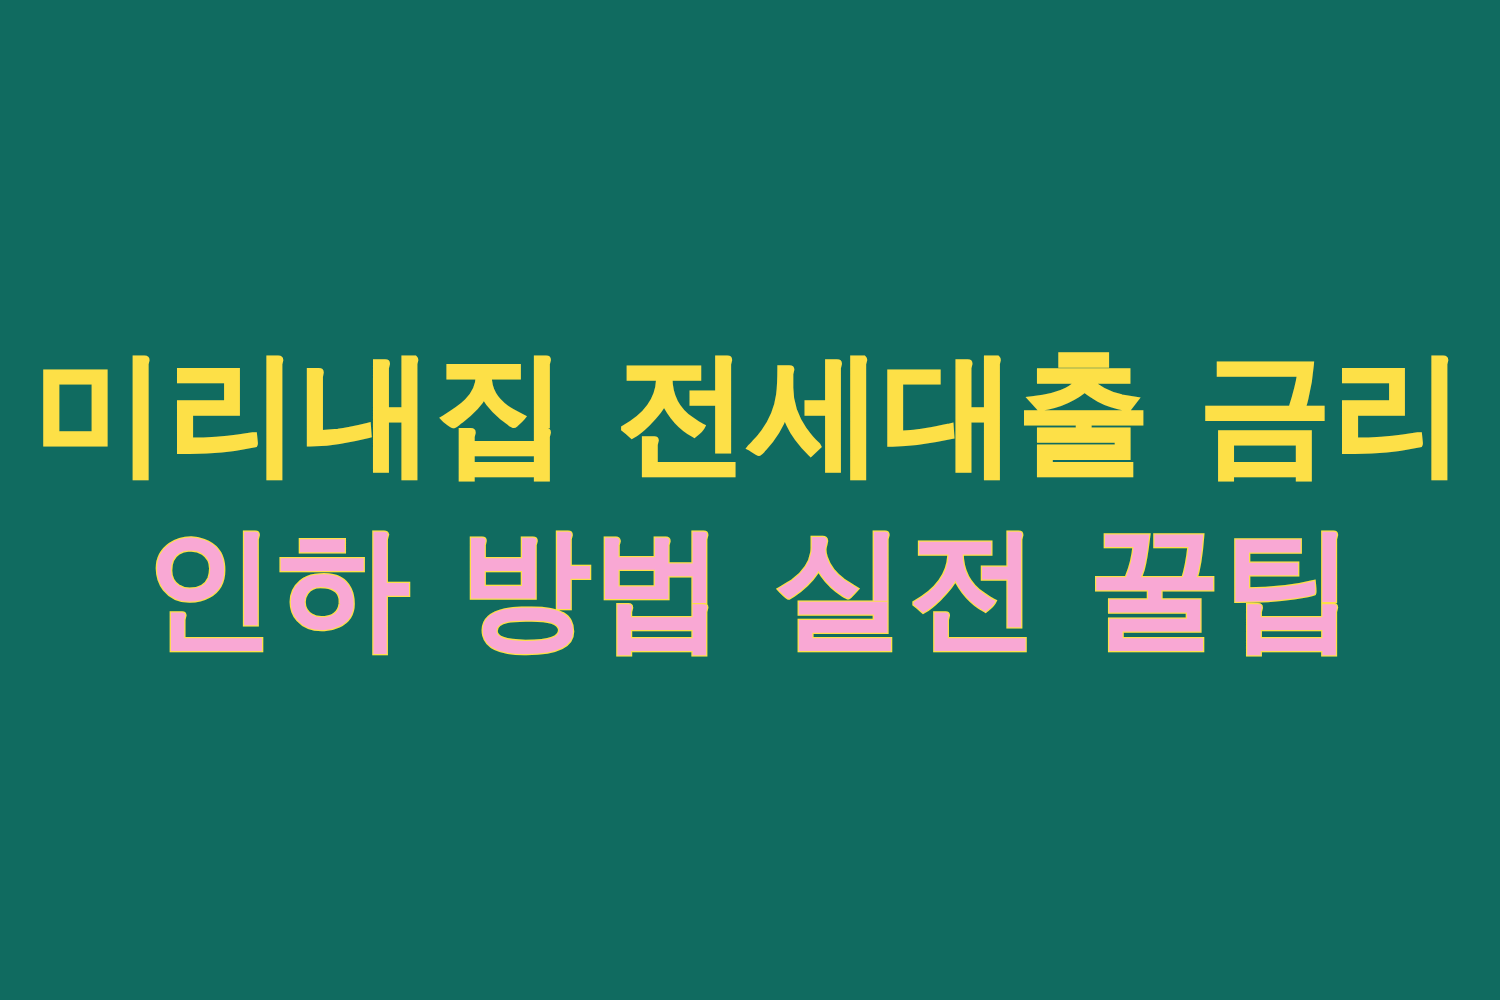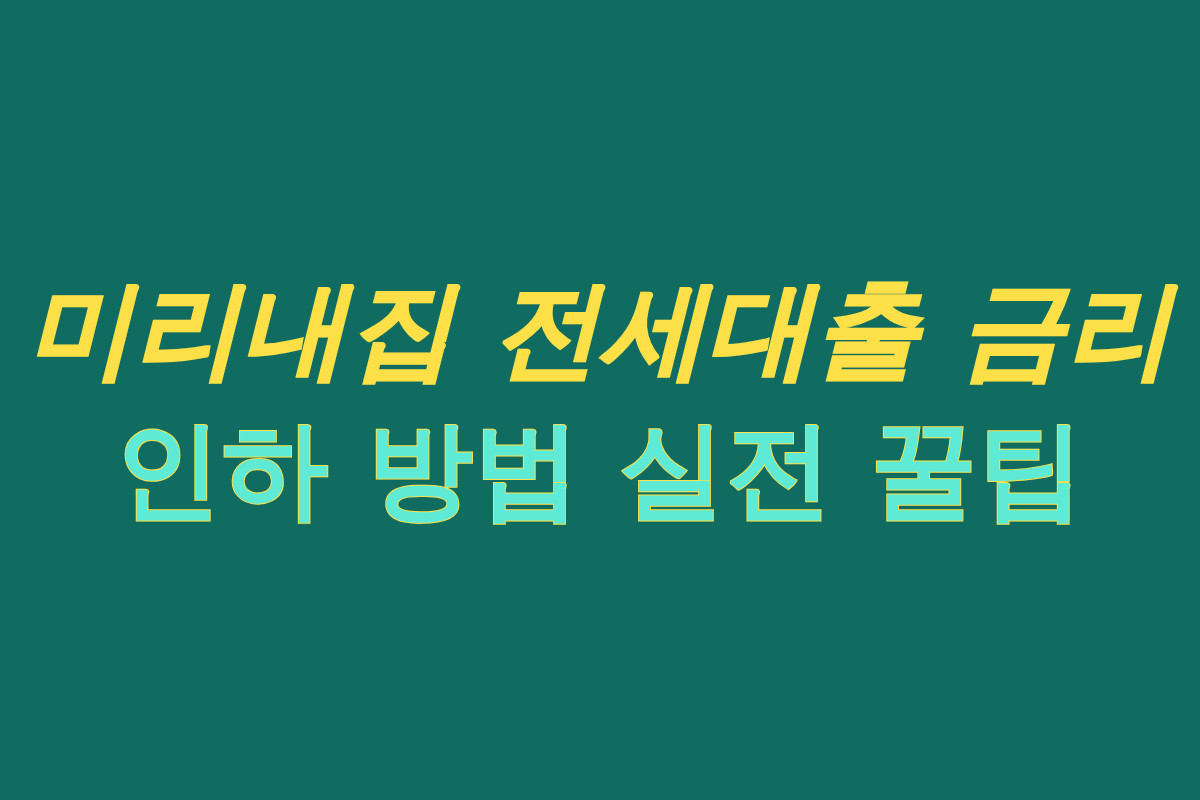--- a/index.html
+++ b/index.html
@@ -50,32 +50,31 @@
     letter-spacing: 1px;
     white-space: nowrap;
     
     -webkit-text-stroke: 2px #FDE047;
     paint-order: stroke fill;
     text-rendering: geometricPrecision;
   }
 
   .headline-line-1 {
     font-size: 106px;
-    font-style: italic;
   }
 
   .headline-line-2 {
     font-size: 106px;
   }
 </style>
 </head>
 <body>
 
 <div class="banner" style="background-color: rgb(16, 107, 96);">
 
   <div class="headline">
 
     <span class="headline-line headline-line-1" style="color: rgb(253, 224, 71); -webkit-text-stroke: 2px rgb(253, 224, 71);">미리내집 전세대출 금리</span>
 
-    <span class="headline-line headline-line-2" style="color: #5eead4; -webkit-text-stroke: 2px rgb(253, 224, 71);">인하 방법 실전 꿀팁</span>
+    <span class="headline-line headline-line-2" style="color: #f9a8d4; -webkit-text-stroke: 2px rgb(253, 224, 71);">인하 방법 실전 꿀팁</span>
 
   </div>
 </div>
 
 </body></html>

